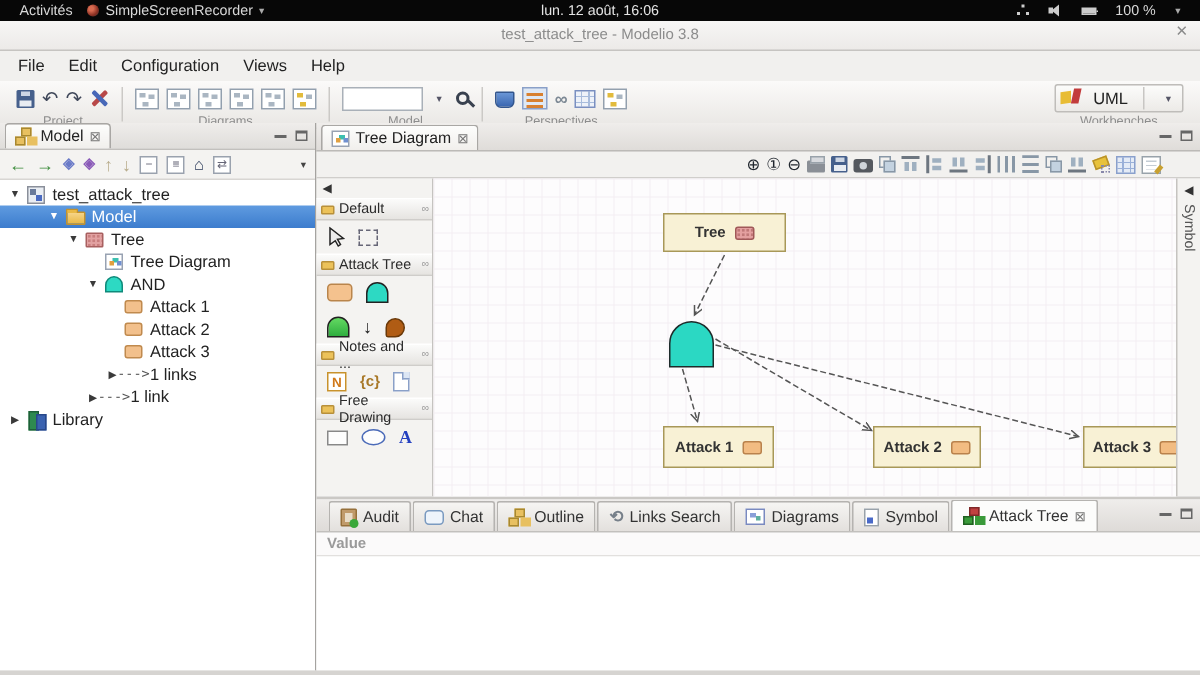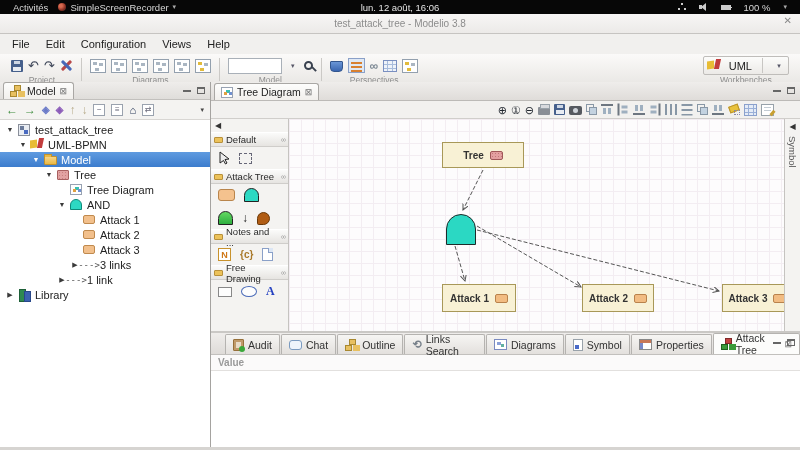--- a/index.html
+++ b/index.html
@@ -190,21 +190,21 @@
   #and-gate { position:absolute; left:157px; top:95px; width:30px; height:31px; background:#2bd8c3;
     border:1px solid #1d2b2a; border-radius:16px 16px 0 0; }
   #symbol-strip { width:16px; border-left:1px solid #c5c3c0; background:#f4f3f1; display:flex; flex-direction:column;
     align-items:center; padding-top:3px; gap:5px; }
   .sym-arrow { font-size:8px; color:#333; }
   .sym-label { writing-mode:vertical-rl; font-size:9.5px; color:#555; }
 
   
   #bottom-panel { flex:1; border-top:2px solid #cac8c5; display:flex; flex-direction:column; background:#fff; min-height:0; }
   .bp-tabs { height:22px; background:linear-gradient(#efedeb,#dedbd8); border-bottom:1px solid #c2c0bd;
-    display:flex; align-items:flex-end; padding-left:14px; gap:1px; position:relative; }
+    display:flex; align-items:flex-end; padding-left:8px; gap:1px; position:relative; }
   .bp-tab { height:20px; display:flex; align-items:center; gap:4px; padding:0 7px; font-size:10.5px; color:#333;
     border:1px solid #b5b3b0; border-bottom:none; border-radius:2px 2px 0 0; background:linear-gradient(#f6f5f3,#e3e0dd); }
   .bp-tab.active { background:#fcfcfb; height:21px; }
   .bt-audit { width:11px; height:12px; background:#c09a6a; border:1px solid #96703a; border-radius:1px; position:relative; display:inline-block; }
   .bt-audit::before { content:""; position:absolute; left:2px; top:2px; right:2px; bottom:2px; background:#e8dcc8; }
   .bt-audit::after { content:""; position:absolute; right:-2px; bottom:-2px; width:6px; height:6px; background:#3aa83a; border-radius:50%; }
   .bt-chat { width:13px; height:10px; background:#eef4fb; border:1px solid #7a9ac0; border-radius:3px; display:inline-block; }
   .bt-tree3 { width:13px; height:12px; position:relative; display:inline-block; }
   .bt-tree3::before { content:""; position:absolute; left:4px; top:0; width:5px; height:4px; background:#e8c060; border:1px solid #a88830; }
   .bt-tree3::after { content:""; position:absolute; left:0; bottom:0; width:5px; height:4px; background:#e8c060; border:1px solid #a88830; box-shadow:8px 0 0 #e8c060; }
@@ -346,28 +346,20 @@
       </div>
       <div id="tree">
         <div class="trow">
           <span class="ind" style="width:4px;"></span>
             <span class="exp">▼</span>
           <span class="ticon">
               <span class="ic-project"></span>
             </span>
           <span class="tlabel">test_attack_tree</span>
         </div>
-        <div class="trow">
-          <span class="ind" style="width:17px;"></span>
-            <span class="exp">▼</span>
-          <span class="ticon">
-              <span class="ic-modelio"></span>
-            </span>
-          <span class="tlabel">UML-BPMN</span>
-        </div>
         <div class="trow sel">
           <span class="ind" style="width:30px;"></span>
             <span class="exp">▼</span>
           <span class="ticon">
               <span class="ic-folder"></span>
             </span>
           <span class="tlabel">Model</span>
         </div>
         <div class="trow">
           <span class="ind" style="width:43px;"></span>
@@ -416,21 +408,21 @@
               <span class="ic-attack"></span>
             </span>
           <span class="tlabel">Attack 3</span>
         </div>
         <div class="trow">
           <span class="ind" style="width:69px;"></span>
             <span class="exp">▶</span>
           <span class="ticon">
               <span class="ic-linkarrow">---&gt;</span>
             </span>
-          <span class="tlabel">3 links</span>
+          <span class="tlabel">1 links</span>
         </div>
         <div class="trow">
           <span class="ind" style="width:56px;"></span>
             <span class="exp">▶</span>
           <span class="ticon">
               <span class="ic-linkarrow">---&gt;</span>
             </span>
           <span class="tlabel">1 link</span>
         </div>
         <div class="trow">
@@ -584,24 +576,20 @@
             <span>Links Search</span>
           </div>
           <div class="bp-tab">
             <span class="bt-dgm"></span>
             <span>Diagrams</span>
           </div>
           <div class="bp-tab">
             <span class="bt-script"></span>
             <span>Symbol</span>
           </div>
-          <div class="bp-tab">
-            <span class="bt-props"></span>
-            <span>Properties</span>
-          </div>
           <div class="bp-tab active">
             <span class="bt-tree3 rg"></span>
             <span>Attack Tree</span>
             <span class="tab-close">⊠</span>
           </div>
           <div class="win-btns" style="top:6px;">
             <span class="w-min"></span>
             <span class="w-max"></span>
           </div>
         </div>

